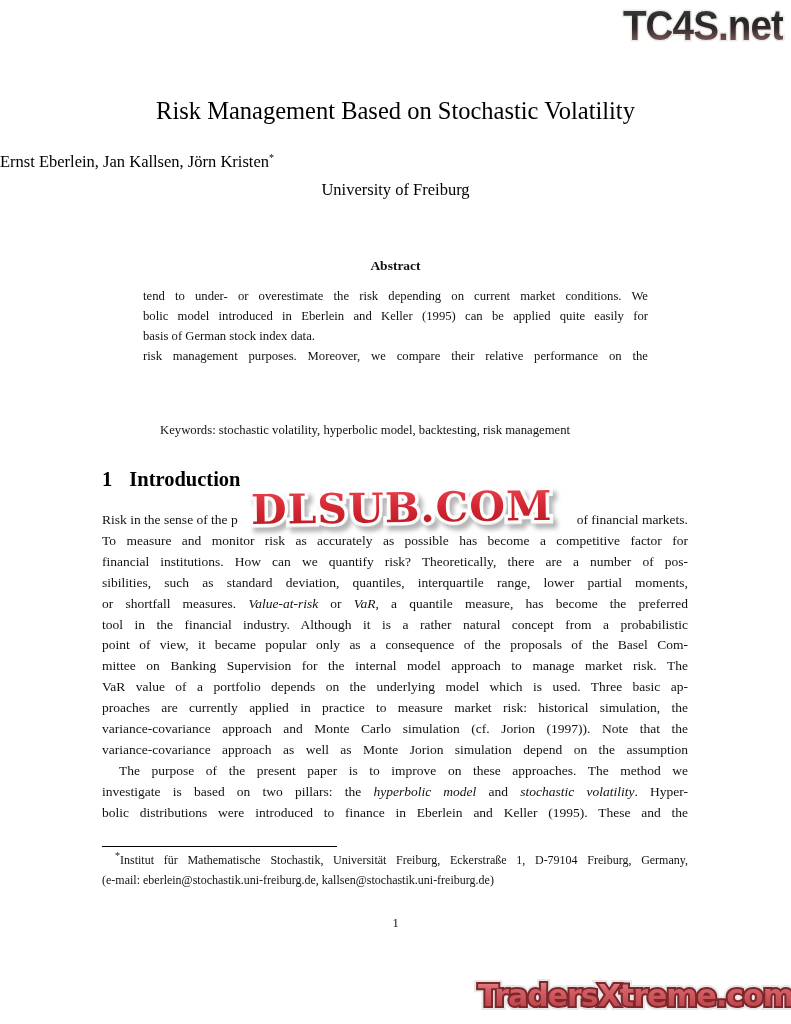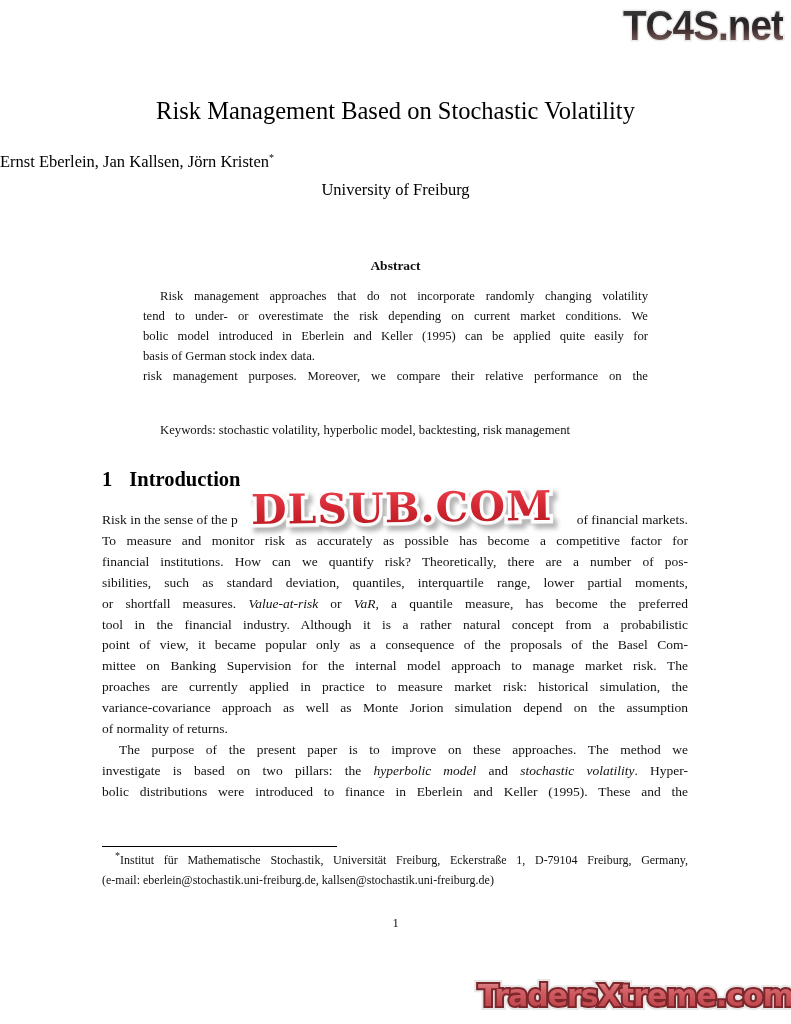--- a/index.html
+++ b/index.html
@@ -90,21 +90,20 @@
   <span class="under">TC4S.net</span>
   <span class="grad">TC4S.net</span>
 </div>
 
 <div class="abs title">Risk Management Based on Stochastic Volatility</div>
 <div class="abs authors"><span>Ernst Eberlein, Jan Kallsen, Jörn Kristen</span><sup>*</sup></div>
 <div class="abs affiliation">University of Freiburg</div>
 
 <div class="abs abstract-head">Abstract</div>
 <div class="abs abstract-body">
-    <div class="tline tline-indent"><span>Risk management approaches that do not incorporate randomly changing volatility</span></div>
     <div class="tline"><span>tend to under- or overestimate the risk depending on current market conditions.  We</span></div>
     <div class="tline"><span>bolic model introduced in Eberlein and Keller (1995) can be applied quite easily for</span></div>
     <div class="tline tline-last"><span>basis of German stock index data.</span></div>
     <div class="tline"><span>risk management purposes.  Moreover, we compare their relative performance on the</span></div>
   </div>
 <div class="abs keywords">Keywords: stochastic volatility, hyperbolic model, backtesting, risk management</div>
 
 <div class="abs sec-heading">
   <span class="sec-num">1</span><span>Introduction</span>
 </div>
@@ -116,23 +115,24 @@
       <span>of financial markets.</span>
     </div>
     <div>
         <div class="tline"><span>To measure and monitor risk as accurately as possible has become a competitive factor for</span></div>
         <div class="tline"><span>financial institutions. How can we quantify risk? Theoretically, there are a number of pos-</span></div>
         <div class="tline"><span>sibilities, such as standard deviation, quantiles, interquartile range, lower partial moments,</span></div>
         <div class="tline"><span>or shortfall measures.  </span><span class="it">Value-at-risk</span><span> or </span><span class="it">VaR</span><span>, a quantile measure, has become the preferred</span></div>
         <div class="tline"><span>tool in the financial industry.  Although it is a rather natural concept from a probabilistic</span></div>
         <div class="tline"><span>point of view, it became popular only as a consequence of the proposals of the Basel Com-</span></div>
         <div class="tline"><span>mittee on Banking Supervision for the internal model approach to manage market risk. The</span></div>
+        <div class="tline"><span>VaR value of a portfolio depends on the underlying model which is used.  Three basic ap-</span></div>
         <div class="tline"><span>proaches are currently applied in practice to measure market risk: historical simulation, the</span></div>
+        <div class="tline"><span>variance-covariance approach and Monte Carlo simulation (cf. Jorion (1997)). Note that the</span></div>
         <div class="tline"><span>variance-covariance approach as well as Monte Jorion simulation depend on the assumption</span></div>
-        <div class="tline tline-last"><span>of normality of returns.</span></div>
       </div>
   </div>
   <div>
       <div class="tline tline-indent"><span>The purpose of the present paper is to improve on these approaches.  The method we</span></div>
       <div class="tline"><span>investigate is based on two pillars: the </span><span class="it">hyperbolic model</span><span> and </span><span class="it">stochastic volatility</span><span>.  Hyper-</span></div>
       <div class="tline"><span>bolic distributions were introduced to finance in Eberlein and Keller (1995). These and the</span></div>
     </div>
 </div>
 
 <div class="abs stamp">

